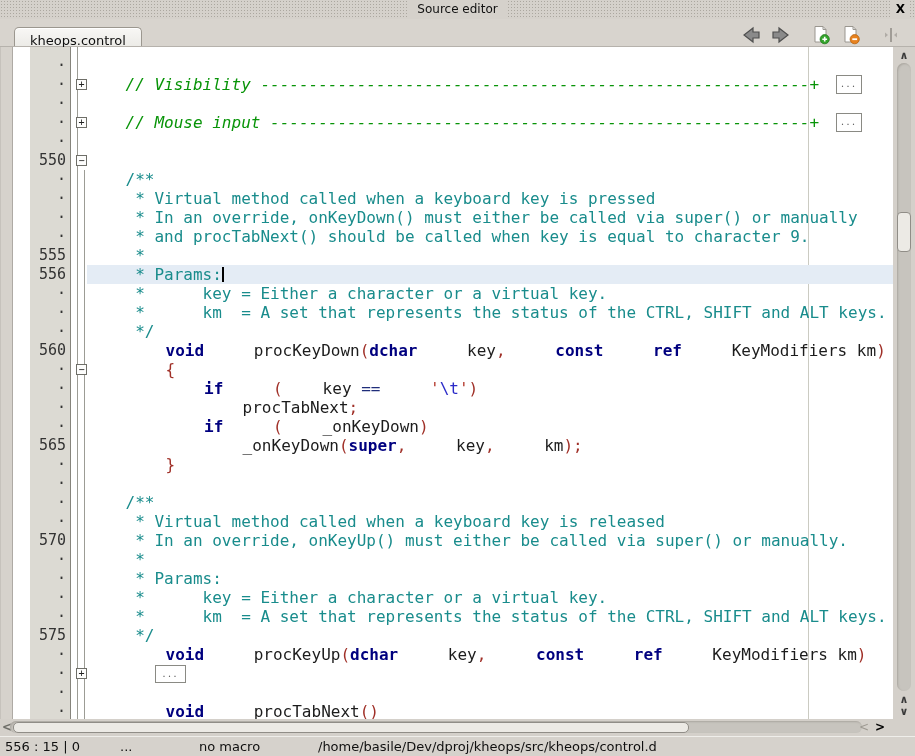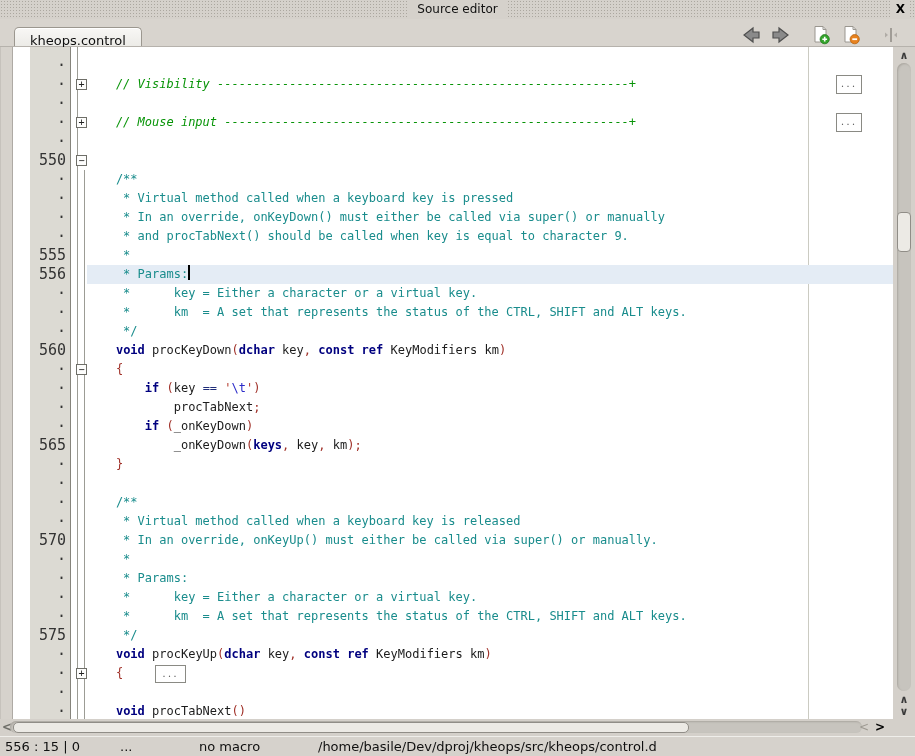--- a/index.html
+++ b/index.html
@@ -58,37 +58,37 @@
     position:absolute; left:30px; top:0; width:38px; height:19px;
     text-align:right; padding-right:2px; font-size:15px; line-height:19px; color:#333;
   }
   .fold {
     position:absolute; left:76px; top:4px; width:11px; height:11px;
     background:#fdfdfc; border:1px solid #6e6e68; color:#222;
     font-size:10px; line-height:9px; text-align:center; font-family:"DejaVu Sans Mono", monospace;
   }
   pre.codeline {
     position:absolute; left:87px; top:0; height:19px; margin:0;
-    font-family:"DejaVu Sans Mono", monospace; font-size:12px; line-height:19px;
+    font-family:"DejaVu Sans Mono", monospace; font-size:16px; line-height:19px;
     white-space:pre; color:#1c1c1c;
   }
   .row.cur pre.codeline { background:#e4ecf5; width:calc(100% - 87px); }
   .caret { display:inline-block; width:2px; height:15px; background:#000; vertical-align:-2px; }
   .foldbox {
     position:absolute; top:0px; height:19px; background:#fff; border:1px solid #8a8a84;
     color:#666; font-size:11px; line-height:15px; letter-spacing:2px; text-align:center;
     font-family:"DejaVu Sans", sans-serif;
   }
   .foldbox.right  { left:836px; width:26px; }
   .foldbox.inline { left:155px; width:31px; height:18px; top:1px; }
   
   .sg-c { color:#089408; font-style:italic; }
   .sg-d { color:#198c8c; }
   .sg-k { color:#00007f; font-weight:bold; }
-  .sg-t { color:#1c1c1c; }
+  .sg-t { color:#1c1c1c;padding-left:40px; }
   .sg-s { color:#a03028; }
   .sg-o { color:#1f2d7a; }
   .sg-q { color:#b43b2e; }
   .sg-e { color:#2a2ac8; }
   
   .vscroll { position:absolute; left:893px; top:47px; width:22px; height:672px; background:#d4d0ca; }
   .vtrack  { position:absolute; left:4px; top:16px; width:14px; bottom:28px;
              background:#c7c4be; border-radius:7px; box-shadow:inset 1px 1px 2px #aaa69f; }
   .vthumb  { position:absolute; left:4px; top:165px; width:14px; height:40px;
              background:#eceae5; border:1px solid #908d87; border-radius:4px; }
@@ -247,21 +247,21 @@
         <div class="row">
           <span class="num">·</span>
           <pre class="codeline"><span class="sg-t">            procTabNext</span><span class="sg-s">;</span></pre>
         </div>
         <div class="row">
           <span class="num">·</span>
           <pre class="codeline"><span class="sg-t">        </span><span class="sg-k">if</span><span class="sg-t"> </span><span class="sg-s">(</span><span class="sg-t">_onKeyDown</span><span class="sg-s">)</span></pre>
         </div>
         <div class="row">
           <span class="num">565</span>
-          <pre class="codeline"><span class="sg-t">            _onKeyDown</span><span class="sg-s">(</span><span class="sg-k">keys</span><span class="sg-s">,</span><span class="sg-t"> key</span><span class="sg-s">,</span><span class="sg-t"> km</span><span class="sg-s">);</span></pre>
+          <pre class="codeline"><span class="sg-t">            _onKeyDown</span><span class="sg-s">(</span><span class="sg-k">super</span><span class="sg-s">,</span><span class="sg-t"> key</span><span class="sg-s">,</span><span class="sg-t"> km</span><span class="sg-s">);</span></pre>
         </div>
         <div class="row">
           <span class="num">·</span>
           <pre class="codeline"><span class="sg-t">    </span><span class="sg-s">}</span></pre>
         </div>
         <div class="row">
           <span class="num">·</span>
           <pre class="codeline"></pre>
         </div>
         <div class="row">

